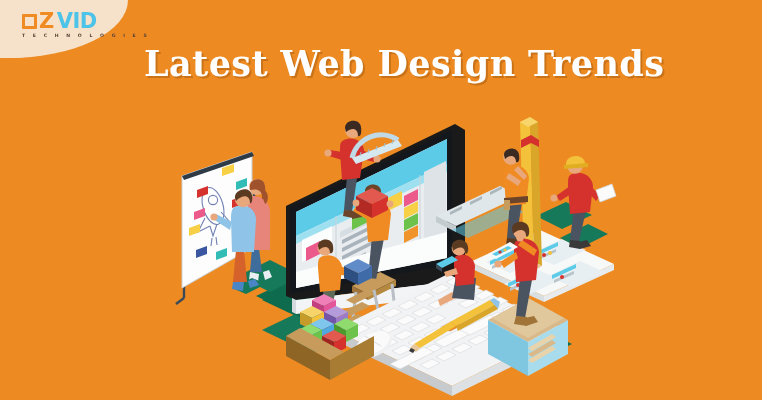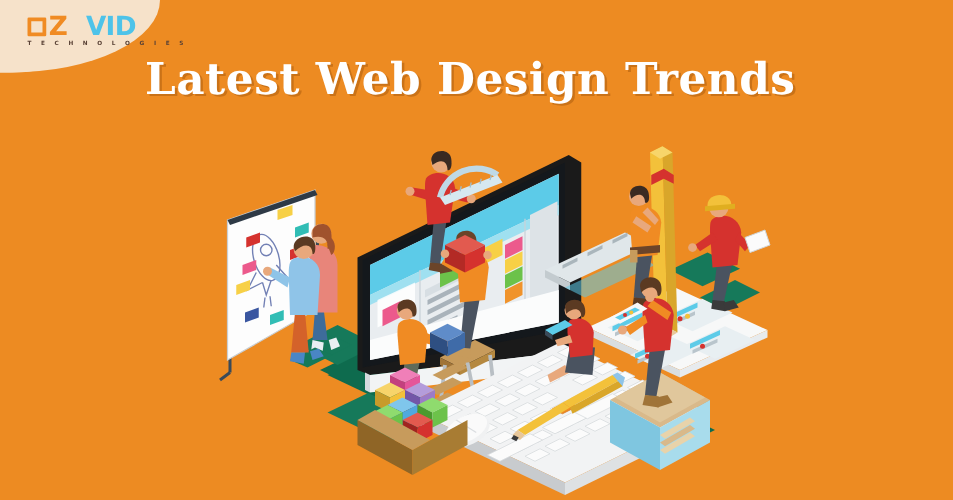--- a/index.html
+++ b/index.html
@@ -31,31 +31,31 @@
   .logo-o{
     width:15px;height:15px;box-sizing:border-box;
     border:3.5px solid #F08B23;border-radius:1px;margin-right:2px;
   }
   .logo-z{
     font-size:21px;line-height:19px;font-weight:700;color:#F08B23;
     font-family:"DejaVu Sans", sans-serif;letter-spacing:-.5px;
   }
   .logo-vid{
     font-size:21px;line-height:19px;font-weight:700;color:#4EC3E9;
-    font-family:"DejaVu Sans", sans-serif;letter-spacing:-.5px;margin-left:15px;
+    font-family:"DejaVu Sans", sans-serif;letter-spacing:-.5px;margin-left:3px;
   }
   .logo-sub{
     margin-top:2px;font-size:4.6px;line-height:6px;color:#5A4236;
     letter-spacing:3.05px;font-weight:700;
     font-family:"DejaVu Sans", sans-serif;
   }
 
   
   .title{
-    position:absolute;left:116px;top:42px;z-index:4;
+    position:absolute;left:144px;top:42px;z-index:4;
     font-family:"DejaVu Serif", serif;
     font-size:35px;line-height:44px;font-weight:700;
     color:#FFFFFF;letter-spacing:.4px;white-space:nowrap;
     text-shadow:2px 2px 0 rgba(160,85,10,.45);
   }
 
   
   .illus{position:absolute;left:0;top:0;z-index:3;}
 </style>
 </head>

